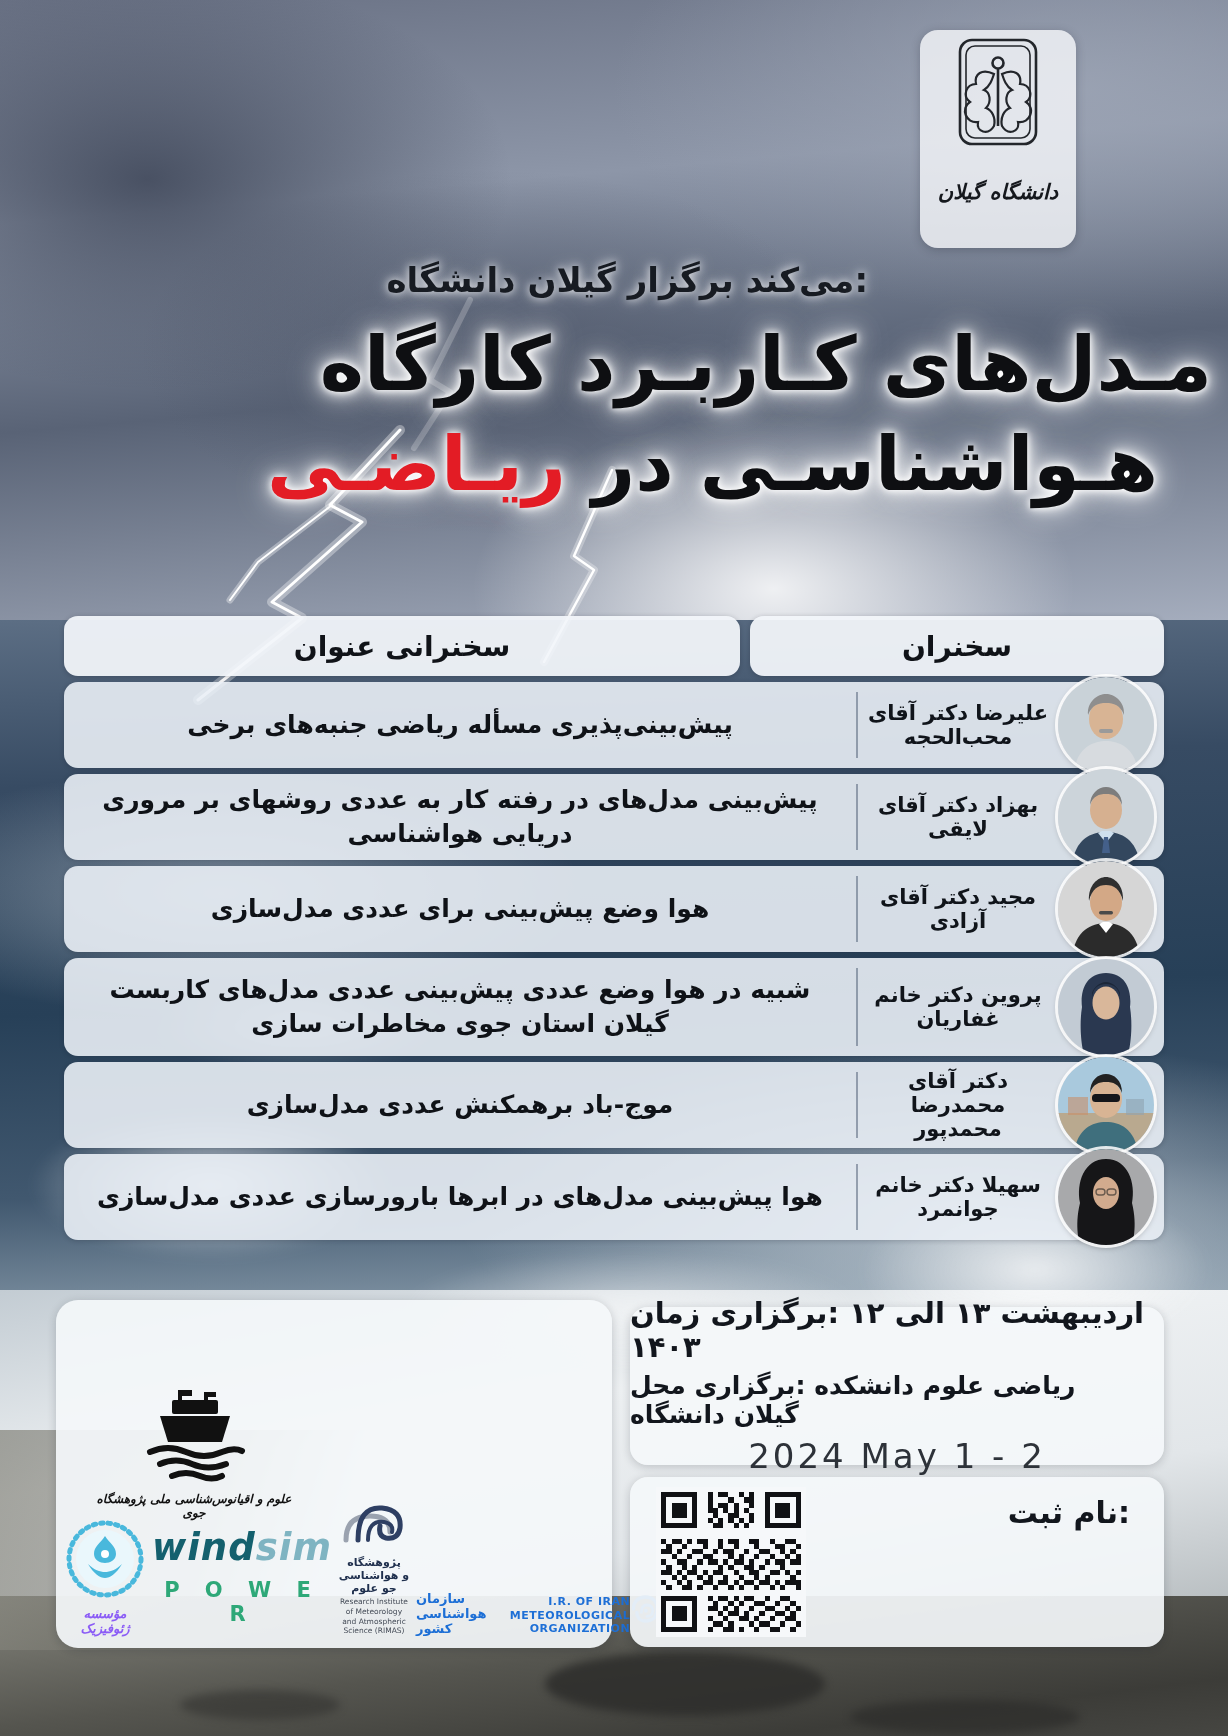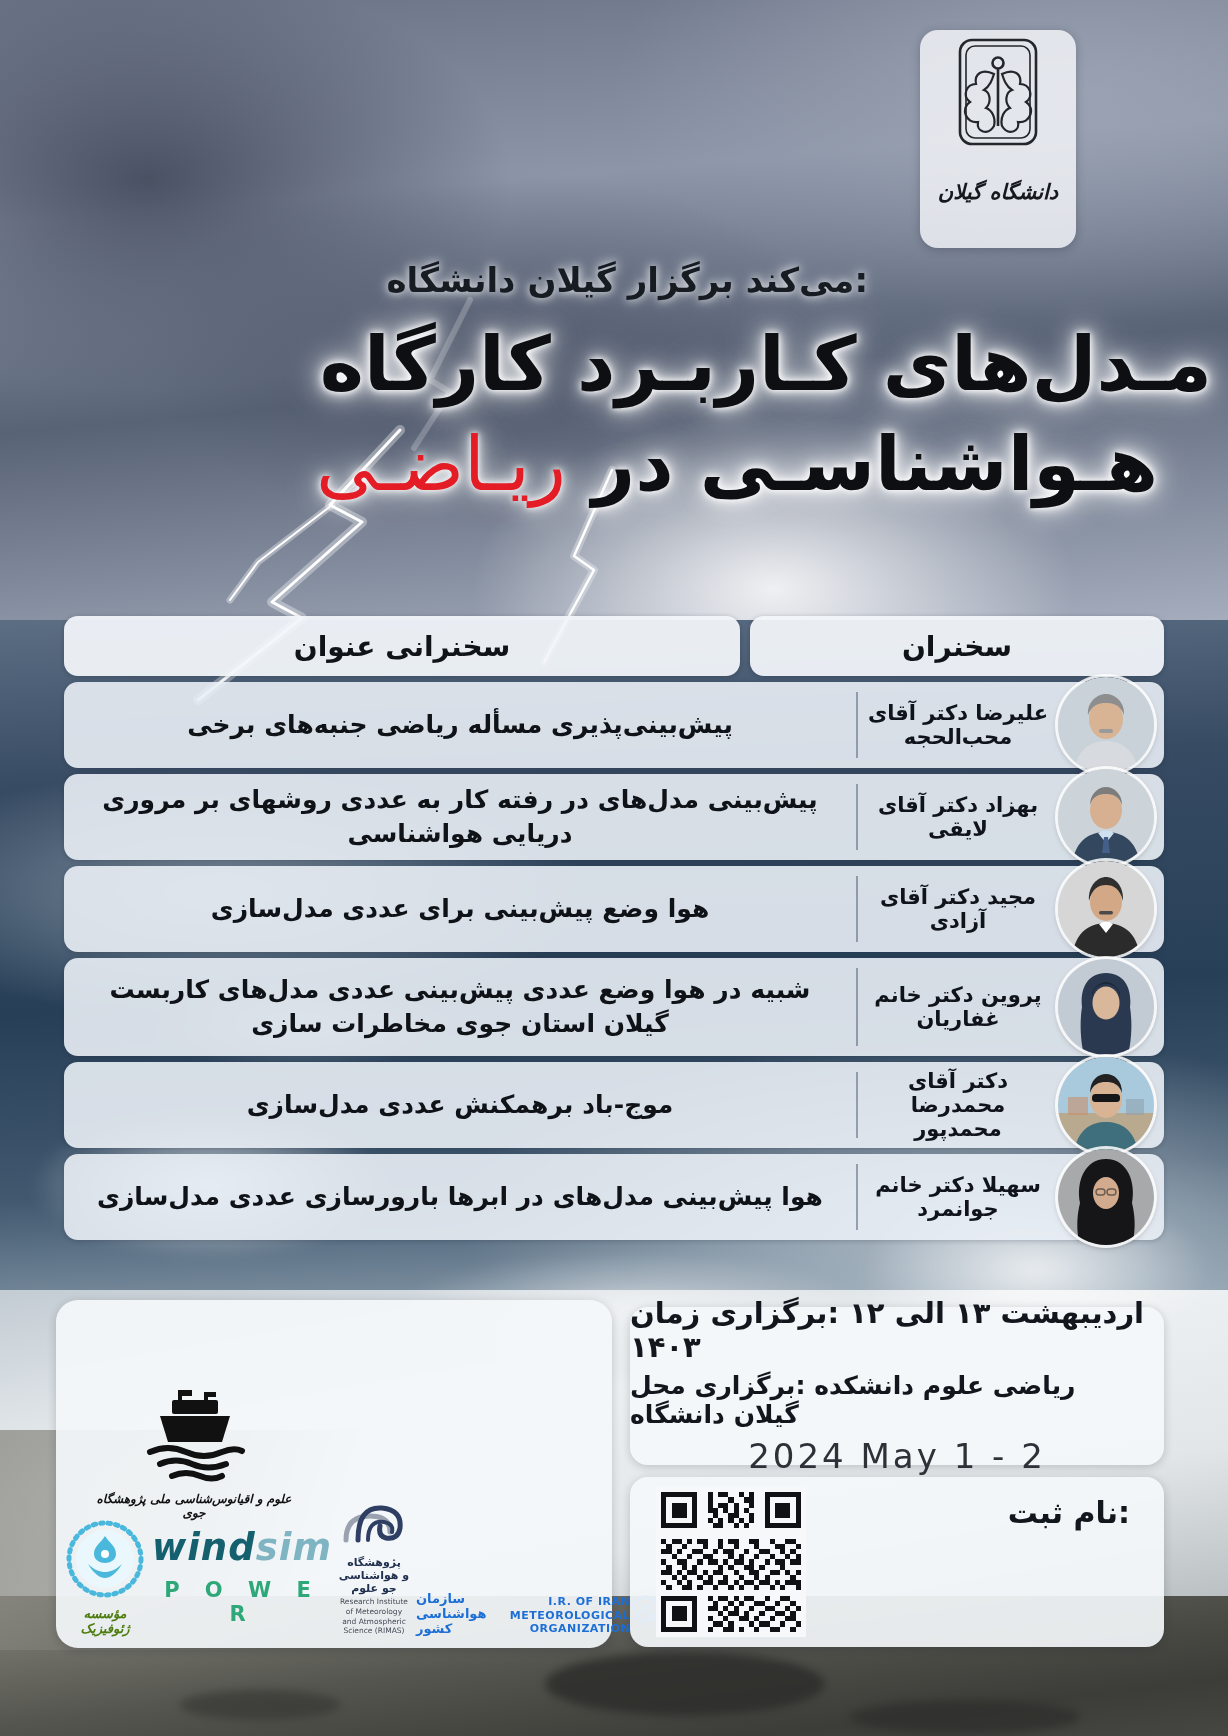--- a/index.html
+++ b/index.html
@@ -51,21 +51,21 @@
   }
   .uog-caption{ margin-top:6px; font-size:21px; font-weight:700; font-style:italic; color:#15181d; }
 
   
   .presents{ position:absolute; top:260px; right:360px; font-size:34px; font-weight:700;
     color:#171b22; text-shadow:0 0 8px rgba(255,255,255,.85), 0 0 16px rgba(255,255,255,.5); }
   .title-glow{ color:#0e0f12; font-weight:700;
     text-shadow:0 0 6px #fff, 0 0 14px #fff, 0 0 26px rgba(255,255,255,.9), 0 0 40px rgba(255,255,255,.6); }
   .title1{ position:absolute; top:320px; right:16px; font-size:75px; letter-spacing:1px; }
   .title2{ position:absolute; top:420px; right:70px; font-size:75px; display:flex; gap:26px; align-items:baseline; }
-  .title2 .hl{ font-weight:400;
+  .title2 .hl{ font-weight:700;
     text-shadow:0 0 6px #fff, 0 0 14px #fff, 0 0 26px rgba(255,255,255,.9), 0 0 40px rgba(255,255,255,.6); }
 
   
   .table{ position:absolute; left:64px; right:64px; top:616px; display:flex; flex-direction:column; gap:6px; }
   .thead{ display:flex; gap:10px; height:60px; }
   .th{ background:rgba(242,245,250,.94); border-radius:14px; display:flex; align-items:center; justify-content:center;
        font-size:28px; font-weight:700; color:#101318; box-shadow:0 1px 5px rgba(20,25,35,.25); }
   .th.titles{ width:676px; }
   .th.speakers{ flex:1; }
   .trow{ display:flex; align-items:center; min-height:86px; background:rgba(233,238,245,.9);
@@ -88,21 +88,21 @@
   .info-en{ font-size:34px; font-weight:400; color:#2d3239; letter-spacing:3px; }
   .reg-panel{ left:630px; width:534px; top:1477px; height:170px; }
   .reg-label{ position:absolute; right:34px; top:18px; font-size:30px; font-weight:700; color:#12161d; }
   .qr{ position:absolute; left:26px; top:10px; }
 
   .logos-panel{ left:56px; width:556px; top:1300px; height:348px; border-radius:22px; }
   .nioas{ position:absolute; left:28px; top:84px; width:220px; text-align:center; }
   .nioas-caption{ margin-top:4px; font-size:12px; font-weight:700; font-style:italic; color:#101010; }
   .sponsor-row{ position:absolute; left:8px; right:8px; bottom:12px; display:flex; align-items:flex-end; gap:6px; }
   .ut-block{ width:100px; text-align:center; }
-  .ut-caption{ font-size:13px; font-style:italic; font-weight:700; color:#4d7c0f; margin-top:2px; }
+  .ut-caption{ font-size:13px; font-style:italic; font-weight:700; color:#8b5cf6; margin-top:2px; }
   .windsim-block{ width:180px; text-align:center; padding-bottom:10px; }
   .windsim-word{ font-size:37px; font-style:italic; font-weight:700; letter-spacing:1px; line-height:1; }
   .windsim-power{ font-size:21px; font-weight:700; letter-spacing:9px; margin-top:12px; }
   .rimas-block{ width:150px; text-align:center; }
   .rimas-fa{ font-size:11px; font-weight:700; color:#20304e; margin-top:2px; }
   .rimas-en{ font-size:7.5px; color:#444b57; line-height:1.3; margin-top:2px; }
   .irimo-block{ flex:1; display:flex; flex-direction:row; align-items:flex-end; padding-right:6px; }
   .irimo-fa{ font-size:13px; font-weight:700; }
   .irimo-en{ font-size:11px; font-weight:700; letter-spacing:.5px; line-height:1.25; text-align:right; }
   .irimo-spiral{ margin-top:2px; }

